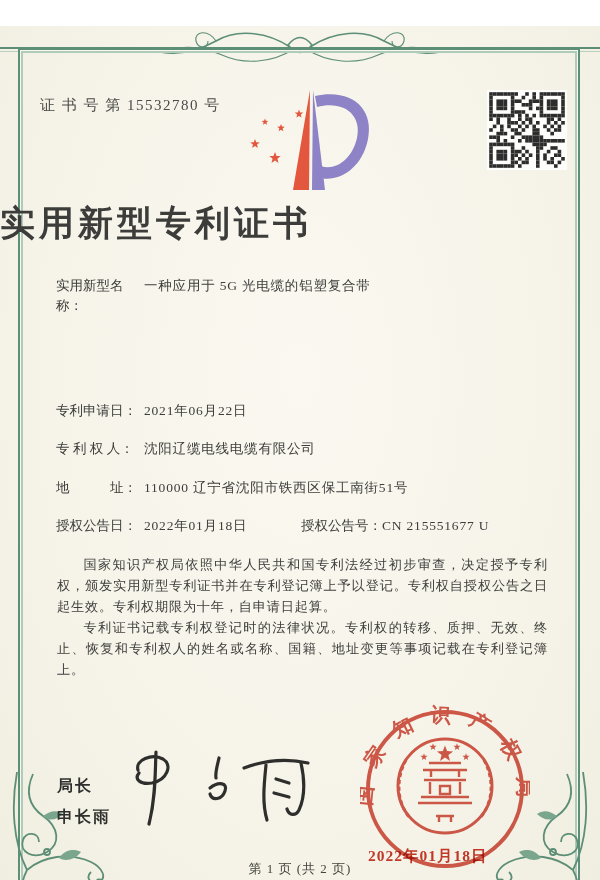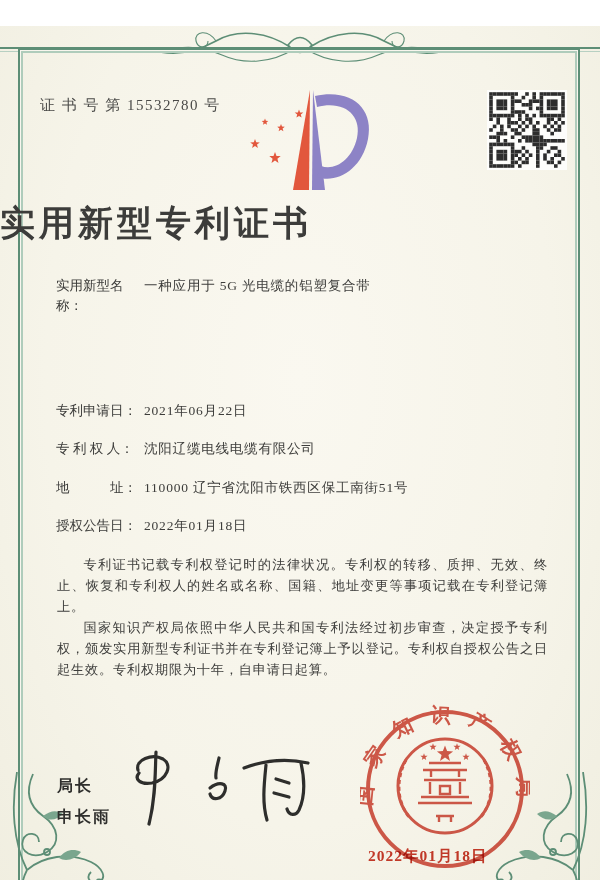--- a/index.html
+++ b/index.html
@@ -345,25 +345,26 @@
     <span class="flabel">专利申请日：</span><span class="fvalue">2021年06月22日</span>
   </div>
   <div class="frow" style="top:413px">
     <span class="flabel">专 利 权 人：</span><span class="fvalue">沈阳辽缆电线电缆有限公司</span>
   </div>
   <div class="frow" style="top:452px">
     <span class="flabel">地　　　址：</span><span class="fvalue">110000 辽宁省沈阳市铁西区保工南街51号</span>
   </div>
   <div class="frow" style="top:490px">
     <span class="flabel">授权公告日：</span><span class="fvalue">2022年01月18日</span>
+    <span class="grant2"><span>授权公告号：</span><span class="fvalue">CN 215551677 U</span></span>
   </div>
 
   <div class="bodytext">
+    <p>国家知识产权局依照中华人民共和国专利法经过初步审查，决定授予专利权，颁发实用新型专利证书并在专利登记簿上予以登记。专利权自授权公告之日起生效。专利权期限为十年，自申请日起算。</p>
     <p>专利证书记载专利权登记时的法律状况。专利权的转移、质押、无效、终止、恢复和专利权人的姓名或名称、国籍、地址变更等事项记载在专利登记簿上。</p>
-    <p>国家知识产权局依照中华人民共和国专利法经过初步审查，决定授予专利权，颁发实用新型专利证书并在专利登记簿上予以登记。专利权自授权公告之日起生效。专利权期限为十年，自申请日起算。</p>
   </div>
 
   <div class="director">
     <div>局长</div>
     <div>申长雨</div>
   </div>
 
   <svg class="sig" viewBox="0 0 198 95">
     <g stroke="#2e2e2c" stroke-width="3.2" fill="none" stroke-linecap="round">
       <path d="M34,14 C33,34 34,58 27,86"></path>
@@ -396,15 +397,16 @@
     <g id="emb-stars" fill="#d0493a">
         <polygon points="85.0,41.5 87.1,47.1 93.1,47.4 88.4,51.1 90.0,56.9 85.0,53.6 80.0,56.9 81.6,51.1 76.9,47.4 82.9,47.1"></polygon>
         <polygon points="64.0,49.2 64.9,51.7 67.6,51.8 65.5,53.5 66.2,56.1 64.0,54.6 61.8,56.1 62.5,53.5 60.4,51.8 63.1,51.7"></polygon>
         <polygon points="73.0,39.2 73.9,41.7 76.6,41.8 74.5,43.5 75.2,46.1 73.0,44.6 70.8,46.1 71.5,43.5 69.4,41.8 72.1,41.7"></polygon>
         <polygon points="97.0,39.2 97.9,41.7 100.6,41.8 98.5,43.5 99.2,46.1 97.0,44.6 94.8,46.1 95.5,43.5 93.4,41.8 96.1,41.7"></polygon>
         <polygon points="106.0,49.2 106.9,51.7 109.6,51.8 107.5,53.5 108.2,56.1 106.0,54.6 103.8,56.1 104.5,53.5 102.4,51.8 105.1,51.7"></polygon>
       </g>
   </svg>
   <div class="seal-date">2022年01月18日</div>
 
+  <div class="pagefoot">第 1 页 (共 2 页)</div>
   <div class="bottomnote">其他事项参见续页</div>
 
 </div>
 
 </body></html>

